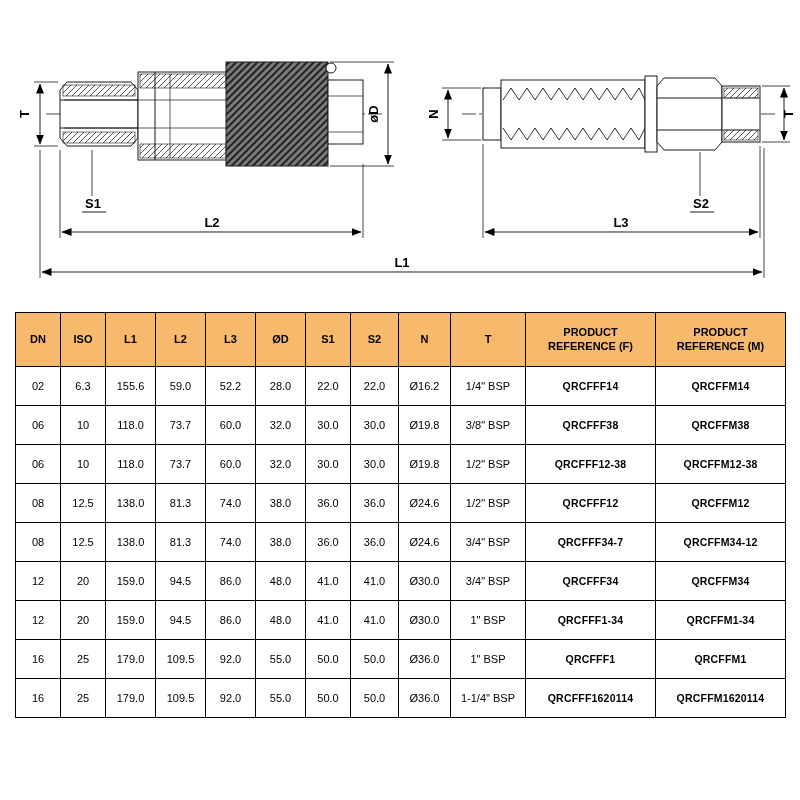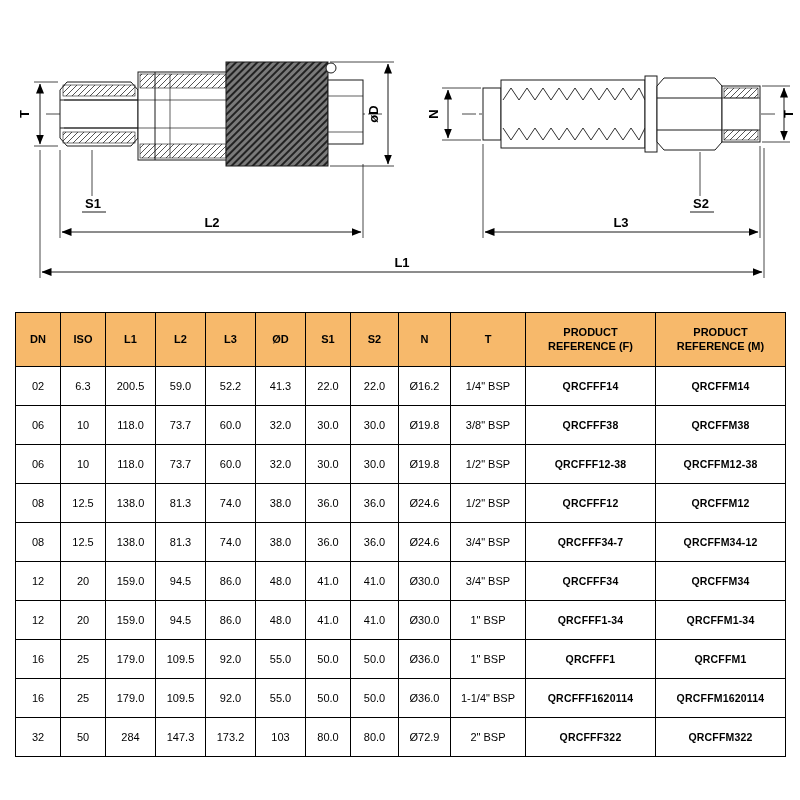--- a/index.html
+++ b/index.html
@@ -148,24 +148,24 @@
             <th data-name="column-header">N</th>
             <th data-name="column-header">T</th>
             <th data-name="column-header">PRODUCT REFERENCE (F)</th>
             <th data-name="column-header">PRODUCT REFERENCE (M)</th>
           </tr>
       </thead>
       <tbody data-name="table-body">
           <tr data-name="table-row">
             <td data-name="table-cell">02</td>
             <td data-name="table-cell">6.3</td>
-            <td data-name="table-cell">200.5</td>
+            <td data-name="table-cell">155.6</td>
             <td data-name="table-cell">59.0</td>
             <td data-name="table-cell">52.2</td>
-            <td data-name="table-cell">41.3</td>
+            <td data-name="table-cell">28.0</td>
             <td data-name="table-cell">22.0</td>
             <td data-name="table-cell">22.0</td>
             <td data-name="table-cell">Ø16.2</td>
             <td data-name="table-cell">1/4" BSP</td>
             <td data-name="product-reference-cell">QRCFFF14</td>
             <td data-name="product-reference-cell">QRCFFM14</td>
           </tr>
           <tr data-name="table-row">
             <td data-name="table-cell">06</td>
             <td data-name="table-cell">10</td>
@@ -271,31 +271,17 @@
             <td data-name="table-cell">109.5</td>
             <td data-name="table-cell">92.0</td>
             <td data-name="table-cell">55.0</td>
             <td data-name="table-cell">50.0</td>
             <td data-name="table-cell">50.0</td>
             <td data-name="table-cell">Ø36.0</td>
             <td data-name="table-cell">1-1/4" BSP</td>
             <td data-name="product-reference-cell">QRCFFF1620114</td>
             <td data-name="product-reference-cell">QRCFFM1620114</td>
           </tr>
-          <tr data-name="table-row">
-            <td data-name="table-cell">32</td>
-            <td data-name="table-cell">50</td>
-            <td data-name="table-cell">284</td>
-            <td data-name="table-cell">147.3</td>
-            <td data-name="table-cell">173.2</td>
-            <td data-name="table-cell">103</td>
-            <td data-name="table-cell">80.0</td>
-            <td data-name="table-cell">80.0</td>
-            <td data-name="table-cell">Ø72.9</td>
-            <td data-name="table-cell">2" BSP</td>
-            <td data-name="product-reference-cell">QRCFFF322</td>
-            <td data-name="product-reference-cell">QRCFFM322</td>
-          </tr>
         </tbody>
     </table>
   </div>
 
 </div>
 
 </body></html>

